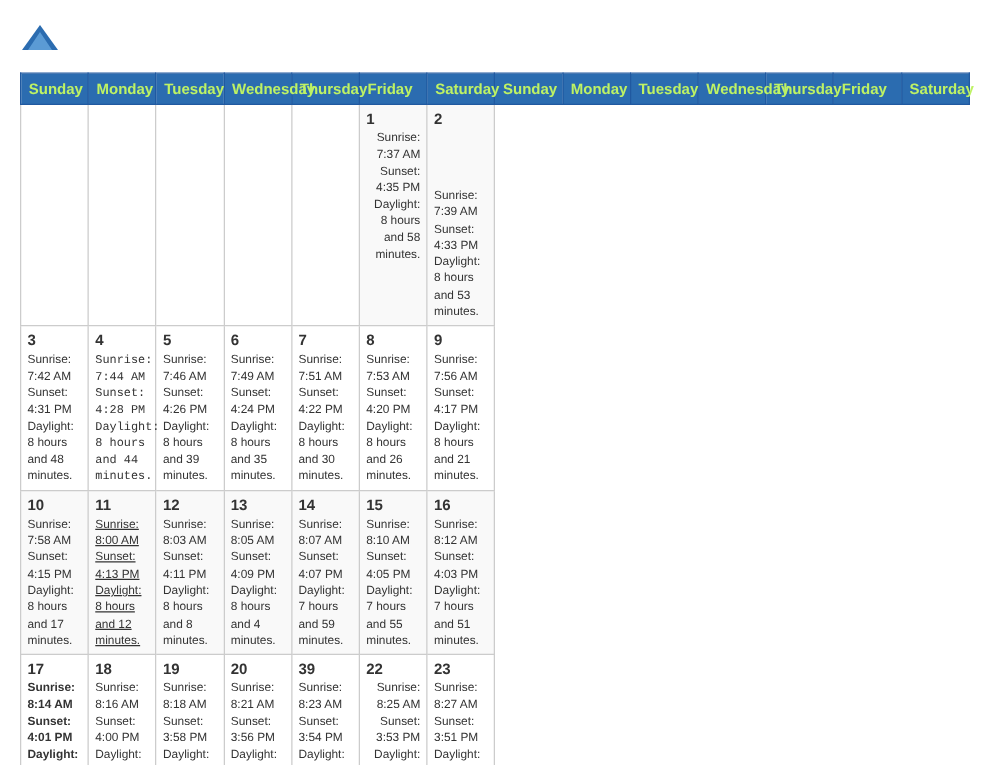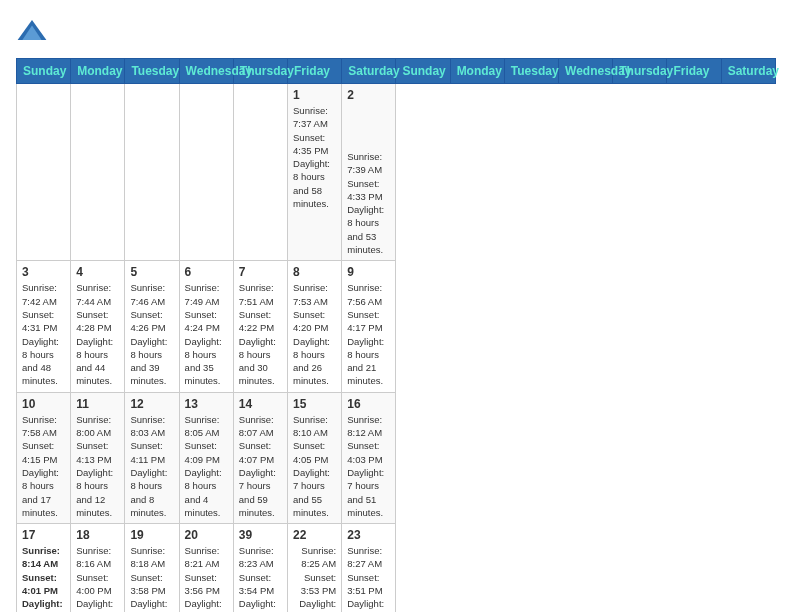--- a/index.html
+++ b/index.html
@@ -35,21 +35,21 @@
     .title-block { text-align: right; }
     .month-title { font-size: 36px; color: #333; font-weight: normal; }
     .location { font-size: 14px; color: #555; }
     table {
       width: 100%;
       border-collapse: collapse;
       table-layout: fixed;
     }
     thead tr th {
       background: #2B6CB0;
-      color: #5eead4;
+      color: #bef264;
       font-size: 12px;
       font-weight: bold;
       padding: 5px 6px;
       text-align: left;
       border: 1px solid #2059a0;
     }
     tbody tr td {
       vertical-align: top;
       border: 1px solid #ccc;
       padding: 4px 5px;
@@ -115,41 +115,41 @@
   </thead>
   <tbody id="calendar-body">
   <tr>
         <td class="empty"></td>
         <td class="empty"></td>
         <td class="empty"></td>
         <td class="empty"></td>
         <td class="empty"></td>
         <td>
           <span class="day-num">1</span>
-          <div class="day-info" style="white-space: pre-line;">Sunrise: 7:37 AM
+          <div class="day-info" style="white-space: pre-line; text-align: right;">Sunrise: 7:37 AM
 Sunset: 4:35 PM
 Daylight: 8 hours and 58 minutes.</div>
         </td>
         <td>
           <span class="day-num">2</span>
           <div class="day-info" style="white-space: pre-line; margin-top: 48px;">Sunrise: 7:39 AM
 Sunset: 4:33 PM
 Daylight: 8 hours and 53 minutes.</div>
         </td>
       </tr>
       <tr>
         <td>
           <span class="day-num">3</span>
           <div class="day-info" style="white-space: pre-line;">Sunrise: 7:42 AM
 Sunset: 4:31 PM
 Daylight: 8 hours and 48 minutes.</div>
         </td>
         <td>
           <span class="day-num">4</span>
-          <div class="day-info" style="white-space: pre-line;">Sunrise: 7:44 AM
+          <div class="day-info" style="white-space: pre-line; font-family: Liberation Mono, monospace;">Sunrise: 7:44 AM
 Sunset: 4:28 PM
 Daylight: 8 hours and 44 minutes.</div>
         </td>
         <td>
           <span class="day-num">5</span>
           <div class="day-info" style="white-space: pre-line;">Sunrise: 7:46 AM
 Sunset: 4:26 PM
 Daylight: 8 hours and 39 minutes.</div>
         </td>
         <td>
@@ -179,21 +179,21 @@
       </tr>
       <tr>
         <td>
           <span class="day-num">10</span>
           <div class="day-info" style="white-space: pre-line;">Sunrise: 7:58 AM
 Sunset: 4:15 PM
 Daylight: 8 hours and 17 minutes.</div>
         </td>
         <td>
           <span class="day-num">11</span>
-          <div class="day-info" style="white-space: pre-line;">Sunrise: 8:00 AM
+          <div class="day-info" style="white-space: pre-line; text-decoration: underline;">Sunrise: 8:00 AM
 Sunset: 4:13 PM
 Daylight: 8 hours and 12 minutes.</div>
         </td>
         <td>
           <span class="day-num">12</span>
           <div class="day-info" style="white-space: pre-line;">Sunrise: 8:03 AM
 Sunset: 4:11 PM
 Daylight: 8 hours and 8 minutes.</div>
         </td>
         <td>

